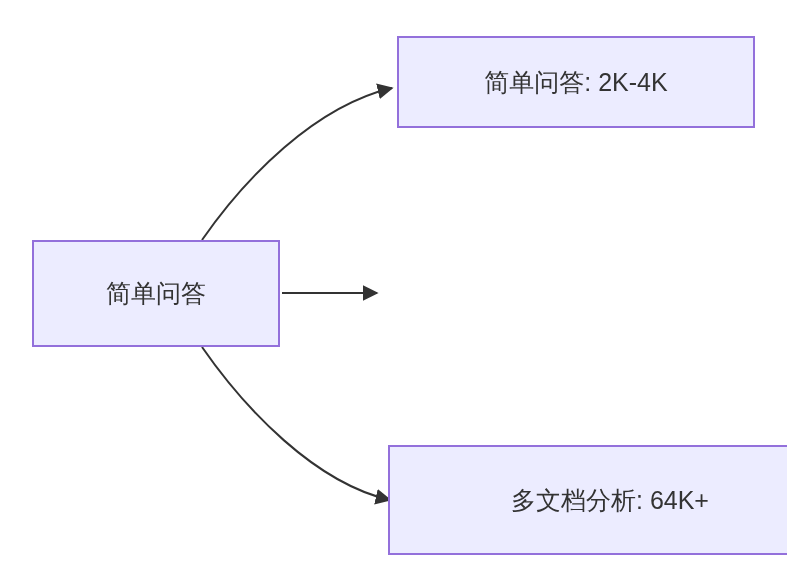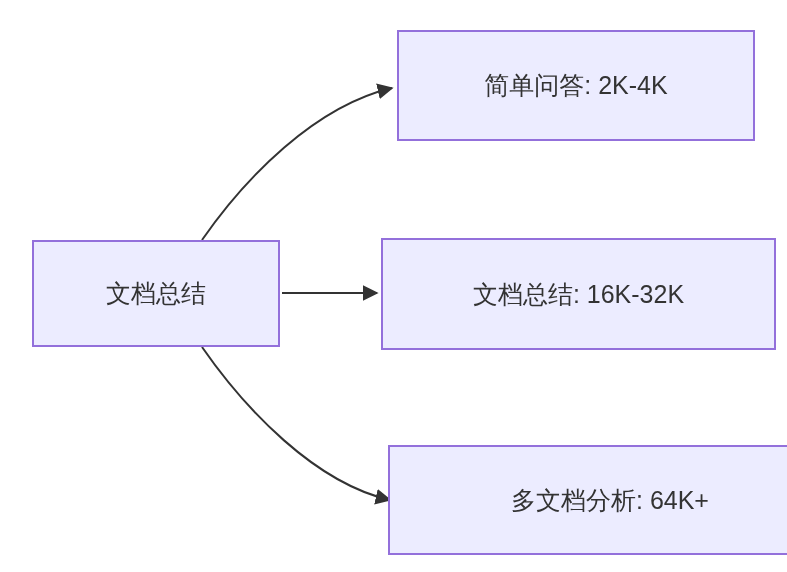--- a/index.html
+++ b/index.html
@@ -41,49 +41,46 @@
     justify-content: center;
     text-align: center;
   }
   .node-label {
     color: var(--text_color, #333333);
     font-size: 25px;
     line-height: 1.3;
     white-space: nowrap;
   }
   .node-root  { left: 32px;  top: 240px; width: 248px; height: 107px; }
-  .node-b0    { left: 397px; top: 30px;  width: 358px; height: 111px; }
+  .node-b0    { left: 397px; top: 36px;  width: 358px; height: 92px; }
   .node-b1    { left: 381px; top: 238px; width: 395px; height: 112px; }
   .node-b2    { left: 388px; top: 445px; width: 444px; height: 110px; }
 </style>
 </head>
 <body>
 
 <div class="canvas">
 
   <svg class="edges-layer" viewBox="0 0 787 572" xmlns="http://www.w3.org/2000/svg">
     <defs>
       <marker id="arrow" viewBox="0 0 10 10" refX="9" refY="5" markerWidth="8" markerHeight="8" orient="auto">
         <path class="arrowhead" d="M 0 0 L 10 5 L 0 10 z"></path>
       </marker>
     </defs>
     <path class="edge" marker-end="url(#arrow)" d="M 202 240 C 245 178, 315 106, 392 88"></path>
     <path class="edge" marker-end="url(#arrow)" d="M 282 293 L 377 293"></path>
     <path class="edge" marker-end="url(#arrow)" d="M 202 347 C 245 409, 315 483, 390 500"></path>
   </svg>
 
   <div class="node node-root">
-    <span class="node-label">文档总结</span>
+    <span class="node-label">简单问答</span>
   </div>
 
   <div class="node node-b0">
     <span class="node-label">简单问答: 2K-4K</span>
   </div>
 
-  <div class="node node-b1">
-    <span class="node-label">文档总结: 16K-32K</span>
-  </div>
 
   <div class="node node-b2">
     <span class="node-label">多文档分析: 64K+</span>
   </div>
 
 </div>
 
 </body></html>

